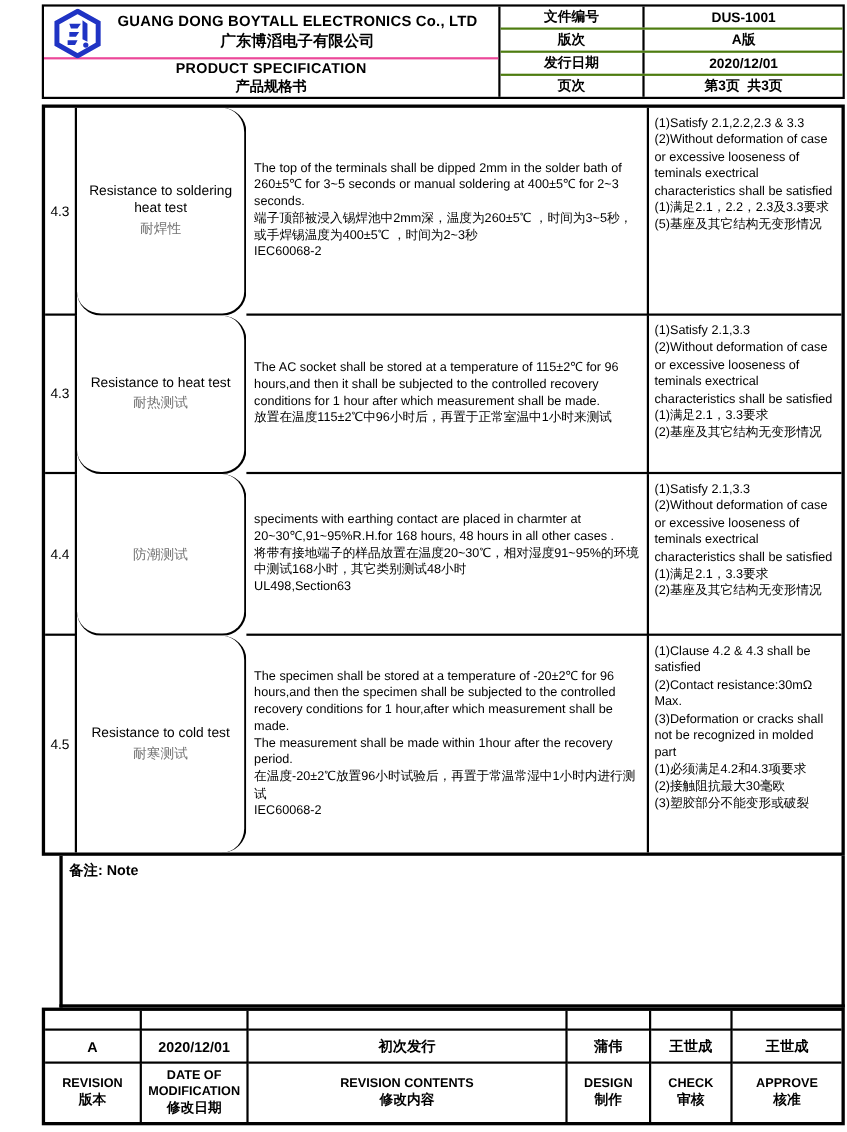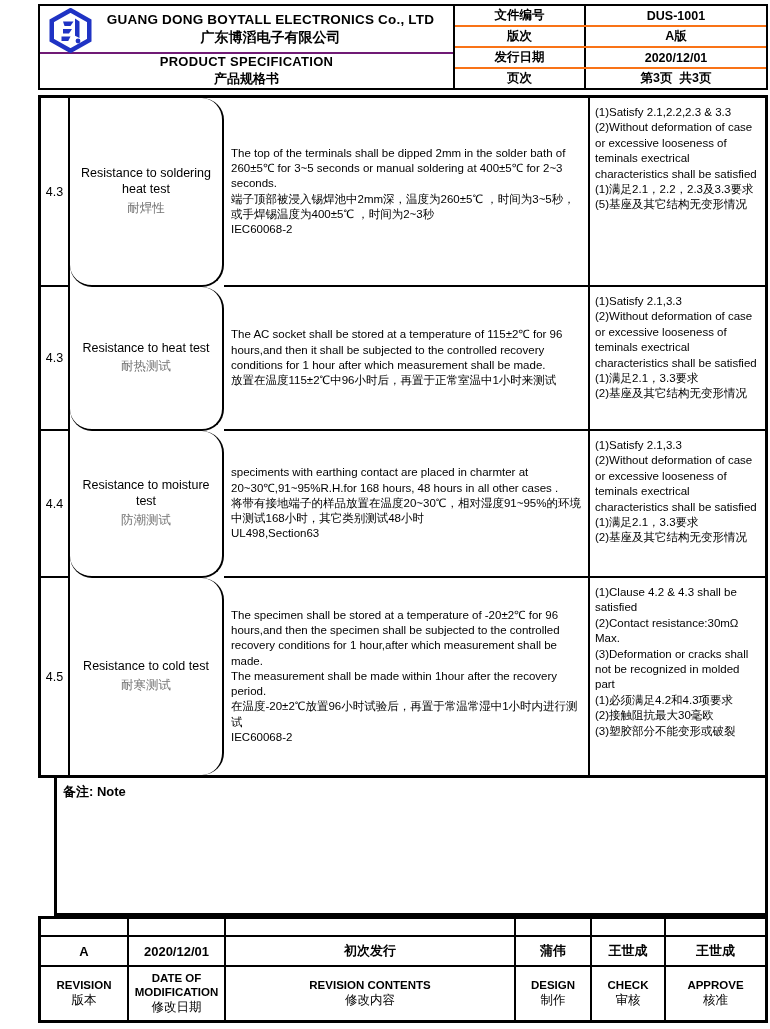--- a/index.html
+++ b/index.html
@@ -10,31 +10,31 @@
     -webkit-font-smoothing: antialiased;
   }
   .abs { position: absolute; }
 
   
   .header-table {
     left: 38px; top: 4px; width: 730px; height: 86px;
     border: 2px solid #000; display: flex;
   }
   .header-left { width: 415px; border-right: 2px solid #000; display: flex; flex-direction: column; }
-  .company-cell { height: 49px; border-bottom: 2px solid #701a75; position: relative;
+  .company-cell { height: 49px; border-bottom: 2px solid #ec4899; position: relative;
     display: flex; flex-direction: column; justify-content: center; align-items: center; padding-left: 48px; }
   .company-en { font-weight: bold; font-size: 13.5px; letter-spacing: 0.2px; }
   .company-cn { font-weight: bold; font-size: 14px; margin-top: 2px; }
   .logo-wrap { position: absolute; left: 8px; top: 2px; width: 45px; height: 45px; }
   .title-cell { flex: 1; display: flex; flex-direction: column; justify-content: center; align-items: center; }
   .title-en { font-weight: bold; font-size: 13px; letter-spacing: 0.3px; }
   .title-cn { font-weight: bold; font-size: 13px; margin-top: 1px; }
   .header-right { flex: 1; display: flex; flex-direction: column; }
   .hfield { flex: 1; display: flex; }
-  .hfield:not(:last-child) { border-bottom: 2px solid #f97316; }
+  .hfield:not(:last-child) { border-bottom: 2px solid #4d7c0f; }
   .hfield-label { width: 131px; border-right: 2px solid #000; display: flex; align-items: center; justify-content: center;
     font-weight: bold; font-size: 12.5px; }
   .hfield-value { flex: 1; display: flex; align-items: center; justify-content: center;
     font-weight: bold; font-size: 12.5px; white-space: pre; }
 
   
   .spec-table {
     left: 38px; top: 95px; width: 730px; height: 683px;
     border: 3px solid #000;
     display: grid;
@@ -68,21 +68,21 @@
     display: grid;
     grid-template-columns: 88px 97px 290px 76px 74px 1fr;
     grid-template-rows: 18px 30px 1fr;
   }
   .rcell { border-right: 2px solid #000; border-bottom: 2px solid #000;
     display: flex; flex-direction: column; align-items: center; justify-content: center; text-align: center; }
   .rcell.last-col { border-right: none; }
   .rcell.last-row { border-bottom: none; }
   .rev-data { font-weight: bold; font-size: 13px; }
   .rev-head-en { font-weight: bold; font-size: 11.5px; line-height: 1.2; white-space: pre-line; }
-  .rev-head-cn { font-weight: normal; font-size: 12.5px; line-height: 1.2; margin-top: 1px; }
+  .rev-head-cn { font-weight: bold; font-size: 12.5px; line-height: 1.2; margin-top: 1px; }
 </style>
 </head>
 <body>
 
 <div class="abs header-table">
   <div class="header-left">
     <div class="company-cell">
       <span class="logo-wrap">
         <svg width="45" height="45" viewBox="0 0 60 60">
           <polygon points="30,3 55,17 55,43 30,57 5,43 5,17" fill="none" stroke="#1f33c4" stroke-width="6"></polygon>
@@ -151,21 +151,20 @@
   </div>
   <div class="mcell cell-req last-col">
     <div class="req-text">(1)Satisfy 2.1,3.3
 (2)Without deformation of case or excessive looseness of teminals exectrical characteristics shall be satisfied
 (1)满足2.1，3.3要求
 (2)基座及其它结构无变形情况</div>
   </div>
 
   <div class="mcell cell-item">4.4</div>
   <div class="mcell cell-name">
-    <div class="name-en">Resistance to moisture test</div>
     <div class="name-cn">防潮测试</div>
   </div>
   <div class="mcell cell-desc">
     <div class="desc-text">speciments with earthing contact are placed in charmter at 20~30℃,91~95%R.H.for 168 hours, 48 hours in all other cases .
 将带有接地端子的样品放置在温度20~30℃，相对湿度91~95%的环境中测试168小时，其它类别测试48小时
 UL498,Section63</div>
   </div>
   <div class="mcell cell-req last-col">
     <div class="req-text">(1)Satisfy 2.1,3.3
 (2)Without deformation of case or excessive looseness of teminals exectrical characteristics shall be satisfied

